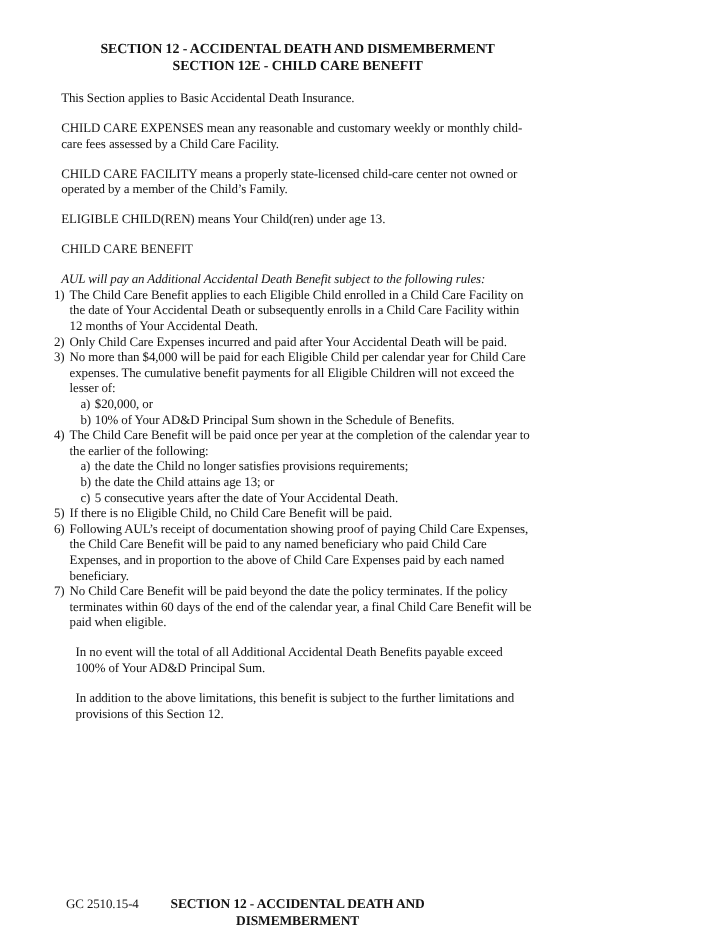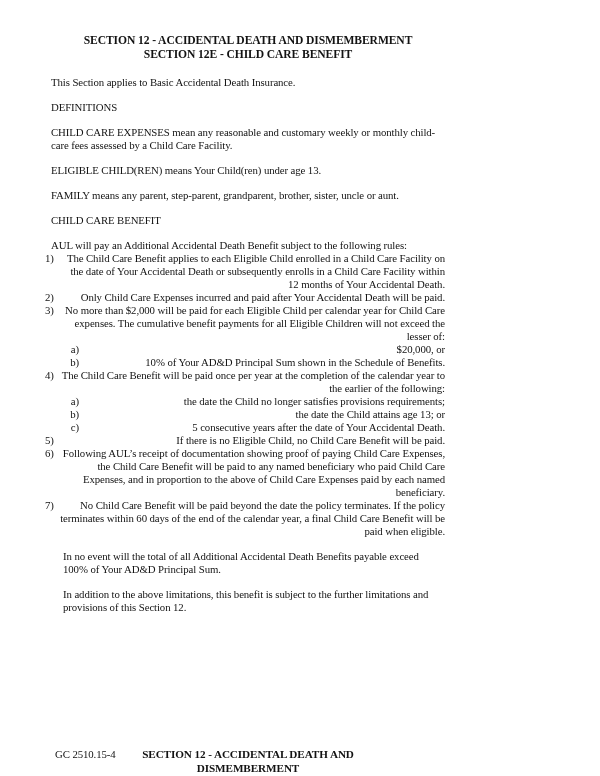--- a/index.html
+++ b/index.html
@@ -24,24 +24,24 @@
   }
   .doc-header {
     text-align: center;
     font-weight: bold;
     font-size: 11.6px;
     line-height: 13.8px;
     margin-bottom: 14px;
   }
   .para { margin: 0 0 12px 0; }
   .heading-plain { margin: 0 0 12px 0; }
-  .rules-intro { margin: 0; }
+  .rules-intro { margin: 0; font-style: italic; }
   .rule { display: flex; margin-left: -6px; }
   .rule-marker { flex: 0 0 13px; }
-  .rule-body { flex: 1; text-align: right; }
+  .rule-body { flex: 1; }
   .sub { display: flex; margin-left: 9px; }
   .sub-marker { flex: 0 0 12px; }
   .sub-text { flex: 1; }
   .closing { margin: 12px 0 0 12px; }
   .footer {
     position: absolute;
     top: 712px;
     left: 4px;
     right: 0;
     margin-top: 36px;
@@ -66,25 +66,24 @@
 <div class="page">
   <div class="content">
 
     <div class="doc-header">
       <div>SECTION 12 - ACCIDENTAL DEATH AND DISMEMBERMENT</div>
       <div>SECTION 12E - CHILD CARE BENEFIT</div>
     </div>
 
     <p class="para">This Section applies to Basic Accidental Death Insurance.</p>
 
-    <p class="heading-plain">DEFINITIONS</p>
 
     <p class="para">CHILD CARE EXPENSES mean any reasonable and customary weekly or monthly child-care fees assessed by a Child Care Facility.</p>
+    <p class="para">CHILD CARE FACILITY means a properly state-licensed child-care center not owned or operated by a member of the Child’s Family.</p>
     <p class="para">ELIGIBLE CHILD(REN) means Your Child(ren) under age 13.</p>
-    <p class="para">FAMILY means any parent, step-parent, grandparent, brother, sister, uncle or aunt.</p>
 
     <p class="heading-plain">CHILD CARE BENEFIT</p>
 
     <p class="rules-intro">AUL will pay an Additional Accidental Death Benefit subject to the following rules:</p>
 
     <div class="rules">
 
       <div class="rule">
         <span class="rule-marker">1)</span>
         <div class="rule-body">
@@ -95,21 +94,21 @@
       <div class="rule">
         <span class="rule-marker">2)</span>
         <div class="rule-body">
           <div class="rule-text">Only Child Care Expenses incurred and paid after Your Accidental Death will be paid.</div>
         </div>
       </div>
 
       <div class="rule">
         <span class="rule-marker">3)</span>
         <div class="rule-body">
-          <div class="rule-text">No more than $2,000 will be paid for each Eligible Child per calendar year for Child Care expenses. The cumulative benefit payments for all Eligible Children will not exceed the lesser of:</div>
+          <div class="rule-text">No more than $4,000 will be paid for each Eligible Child per calendar year for Child Care expenses. The cumulative benefit payments for all Eligible Children will not exceed the lesser of:</div>
           <div class="sub">
             <span class="sub-marker">a)</span>
             <span class="sub-text">$20,000, or</span>
           </div>
           <div class="sub">
             <span class="sub-marker">b)</span>
             <span class="sub-text">10% of Your AD&amp;D Principal Sum shown in the Schedule of Benefits.</span>
           </div>
         </div>
       </div>

